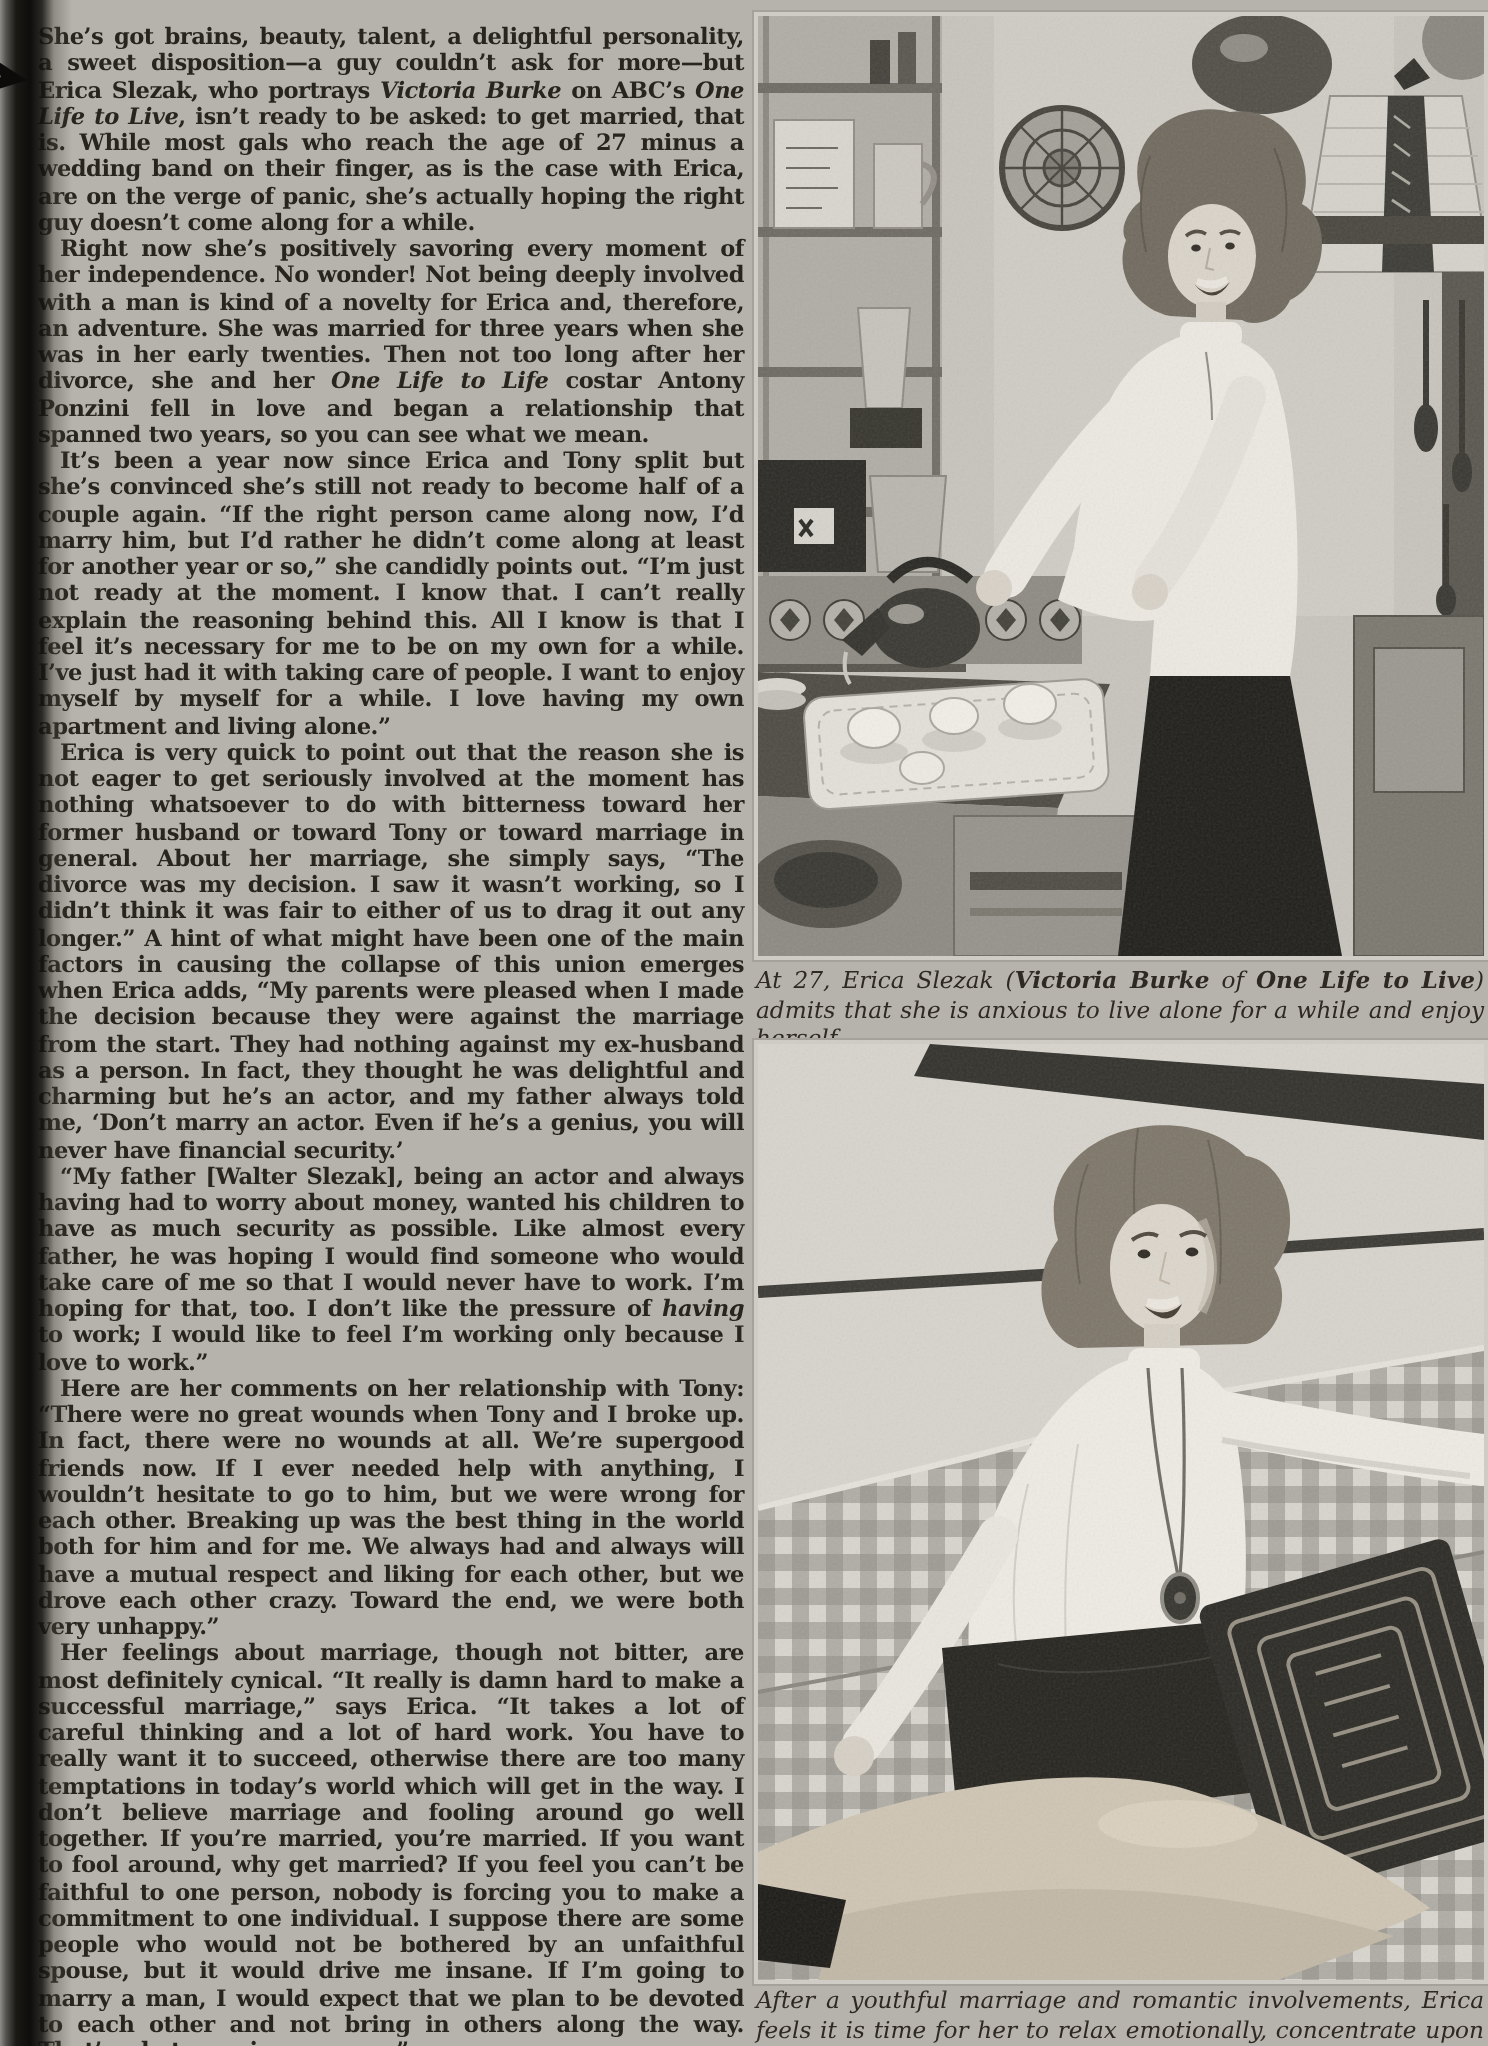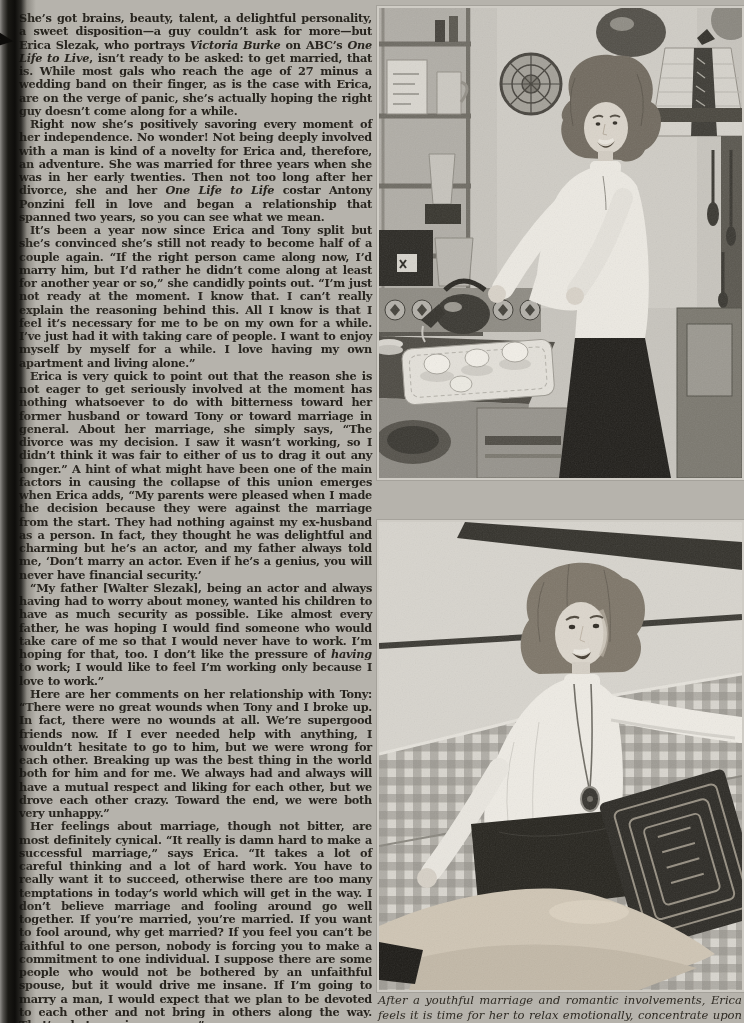--- a/index.html
+++ b/index.html
@@ -185,20 +185,21 @@
         <ellipse cx="84" cy="306" rx="27" ry="20" fill="#3b3933"></ellipse>
         <ellipse cx="74" cy="299" rx="9" ry="5" fill="#9a978f"></ellipse>
         <path d="M60,296 L42,312 L52,320 L66,306 Z" fill="#35332d"></path>
         <path d="M44,318 q-2,10 2,16" stroke="#c9c6bf" stroke-width="2" fill="none"></path>
         <path d="M196,330 L266,330 L292,470 L180,470 Z" fill="#211f1b"></path>
       </g>
       <rect width="363" height="470" filter="url(#noise1)" opacity="0.12"></rect>
     </svg>
   </figure>
 
+  <figcaption class="caption caption-1"><span>At 27, Erica Slezak (</span><span class="s-b">Victoria Burke</span><span> of </span><span class="s-b">One Life to Live</span><span>) admits that she is anxious to live alone for a while and enjoy herself.</span></figcaption>
 
   <figure class="photo photo-2" style="margin:0">
     <svg viewBox="0 0 363 468" width="363" height="468">
       <defs>
         <filter id="noise2">
             <feTurbulence type="fractalNoise" baseFrequency="0.85" numOctaves="2" stitchTiles="stitch"></feTurbulence>
             <feColorMatrix type="saturate" values="0"></feColorMatrix>
           </filter>
         <pattern id="ging" width="17" height="17" patternUnits="userSpaceOnUse">
           <rect width="17" height="17" fill="#d8d5ce"></rect>

